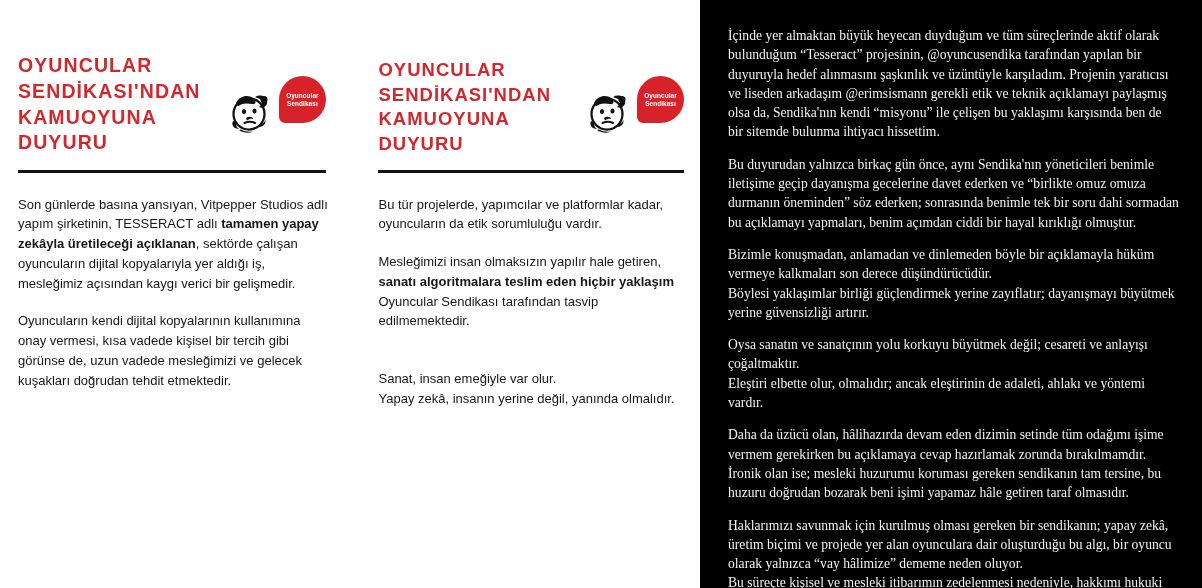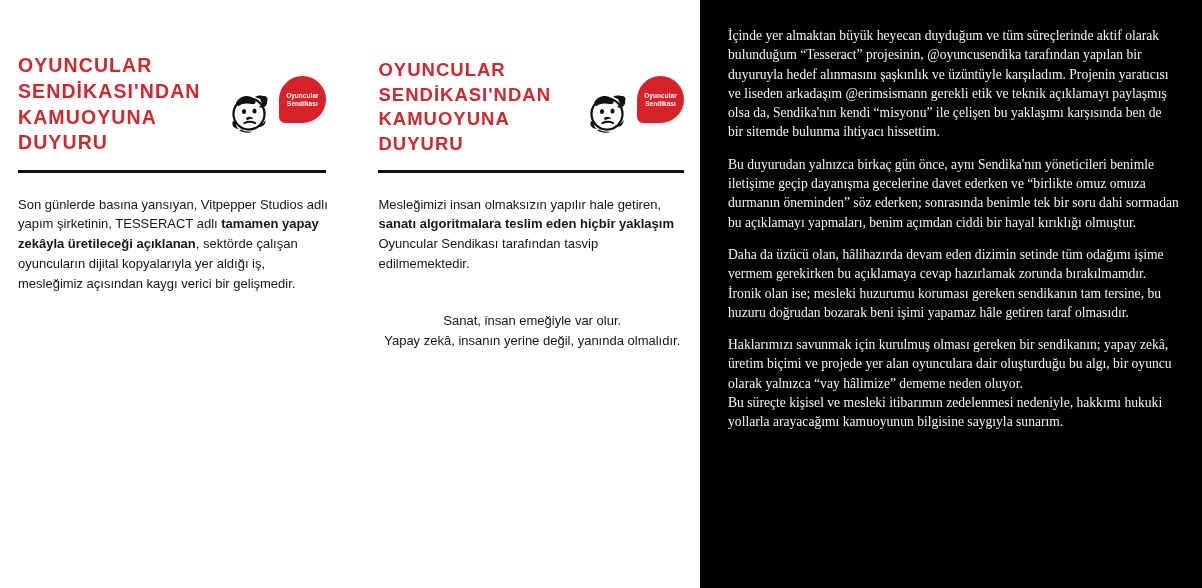--- a/index.html
+++ b/index.html
@@ -163,20 +163,23 @@
             <span class="badge-line">Oyuncular</span>
             <span class="badge-line">Sendikası</span>
           </div>
         </div>
       </div>
       <div class="divider"></div>
       <div class="body-text">
         <p>
           <span>Son günlerde basına yansıyan, Vitpepper Studios adlı yapım şirketinin, TESSERACT adlı </span><b>tamamen yapay zekâyla üretileceği açıklanan</b><span>, sektörde çalışan oyuncuların dijital kopyalarıyla yer aldığı iş, mesleğimiz açısından kaygı verici bir gelişmedir.</span>
         </p>
+        <p>
+          <span>Oyuncuların kendi dijital kopyalarının kullanımına onay vermesi, kısa vadede kişisel bir tercih gibi görünse de, uzun vadede mesleğimizi ve gelecek kuşakları doğrudan tehdit etmektedir.</span>
+        </p>
       </div>
     </div>
   </div>
 
   <div class="panel-gap"></div>
 
   <div class="panel panel-2">
     <div class="panel-inner">
       <div class="header-block">
         <div class="headline">OYUNCULAR
@@ -198,33 +201,40 @@
           </svg>
           <div class="badge">
             <span class="badge-line">Oyuncular</span>
             <span class="badge-line">Sendikası</span>
           </div>
         </div>
       </div>
       <div class="divider"></div>
       <div class="body-text">
         <p>
+          <span>Bu tür projelerde, yapımcılar ve platformlar kadar, oyuncuların da etik sorumluluğu vardır.</span>
+        </p>
+        <p>
           <span>Mesleğimizi insan olmaksızın yapılır hale getiren, </span><b>sanatı algoritmalara teslim eden hiçbir yaklaşım</b><span> Oyuncular Sendikası tarafından tasvip edilmemektedir.</span>
         </p>
-        <p style="white-space: pre-line; text-align: center;">
+        <p style="white-space: pre-line;">
           <span>Sanat, insan emeğiyle var olur.
 Yapay zekâ, insanın yerine değil, yanında olmalıdır.</span>
         </p>
       </div>
     </div>
   </div>
 
   <div class="dark-panel">
     <div class="dark-text">
       <p>İçinde yer almaktan büyük heyecan duyduğum ve tüm süreçlerinde aktif olarak bulunduğum “Tesseract” projesinin, @oyuncusendika tarafından yapılan bir duyuruyla hedef alınmasını şaşkınlık ve üzüntüyle karşıladım. Projenin yaratıcısı ve liseden arkadaşım @erimsismann gerekli etik ve teknik açıklamayı paylaşmış olsa da, Sendika'nın kendi “misyonu” ile çelişen bu yaklaşımı karşısında ben de bir sitemde bulunma ihtiyacı hissettim.</p>
       <p>Bu duyurudan yalnızca birkaç gün önce, aynı Sendika'nın yöneticileri benimle iletişime geçip dayanışma gecelerine davet ederken ve “birlikte omuz omuza durmanın öneminden” söz ederken; sonrasında benimle tek bir soru dahi sormadan bu açıklamayı yapmaları, benim açımdan ciddi bir hayal kırıklığı olmuştur.</p>
+      <p style="white-space: pre-line;">Bizimle konuşmadan, anlamadan ve dinlemeden böyle bir açıklamayla hüküm vermeye kalkmaları son derece düşündürücüdür.
+Böylesi yaklaşımlar birliği güçlendirmek yerine zayıflatır; dayanışmayı büyütmek yerine güvensizliği artırır.</p>
+      <p style="white-space: pre-line;">Oysa sanatın ve sanatçının yolu korkuyu büyütmek değil; cesareti ve anlayışı çoğaltmaktır.
+Eleştiri elbette olur, olmalıdır; ancak eleştirinin de adaleti, ahlakı ve yöntemi vardır.</p>
       <p>Daha da üzücü olan, hâlihazırda devam eden dizimin setinde tüm odağımı işime vermem gerekirken bu açıklamaya cevap hazırlamak zorunda bırakılmamdır. İronik olan ise; mesleki huzurumu koruması gereken sendikanın tam tersine, bu huzuru doğrudan bozarak beni işimi yapamaz hâle getiren taraf olmasıdır.</p>
       <p style="white-space: pre-line;">Haklarımızı savunmak için kurulmuş olması gereken bir sendikanın; yapay zekâ, üretim biçimi ve projede yer alan oyunculara dair oluşturduğu bu algı, bir oyuncu olarak yalnızca “vay hâlimize” dememe neden oluyor.
 Bu süreçte kişisel ve mesleki itibarımın zedelenmesi nedeniyle, hakkımı hukuki yollarla arayacağımı kamuoyunun bilgisine saygıyla sunarım.</p>
     </div>
   </div>
 
 </div>
 
 </body></html>

